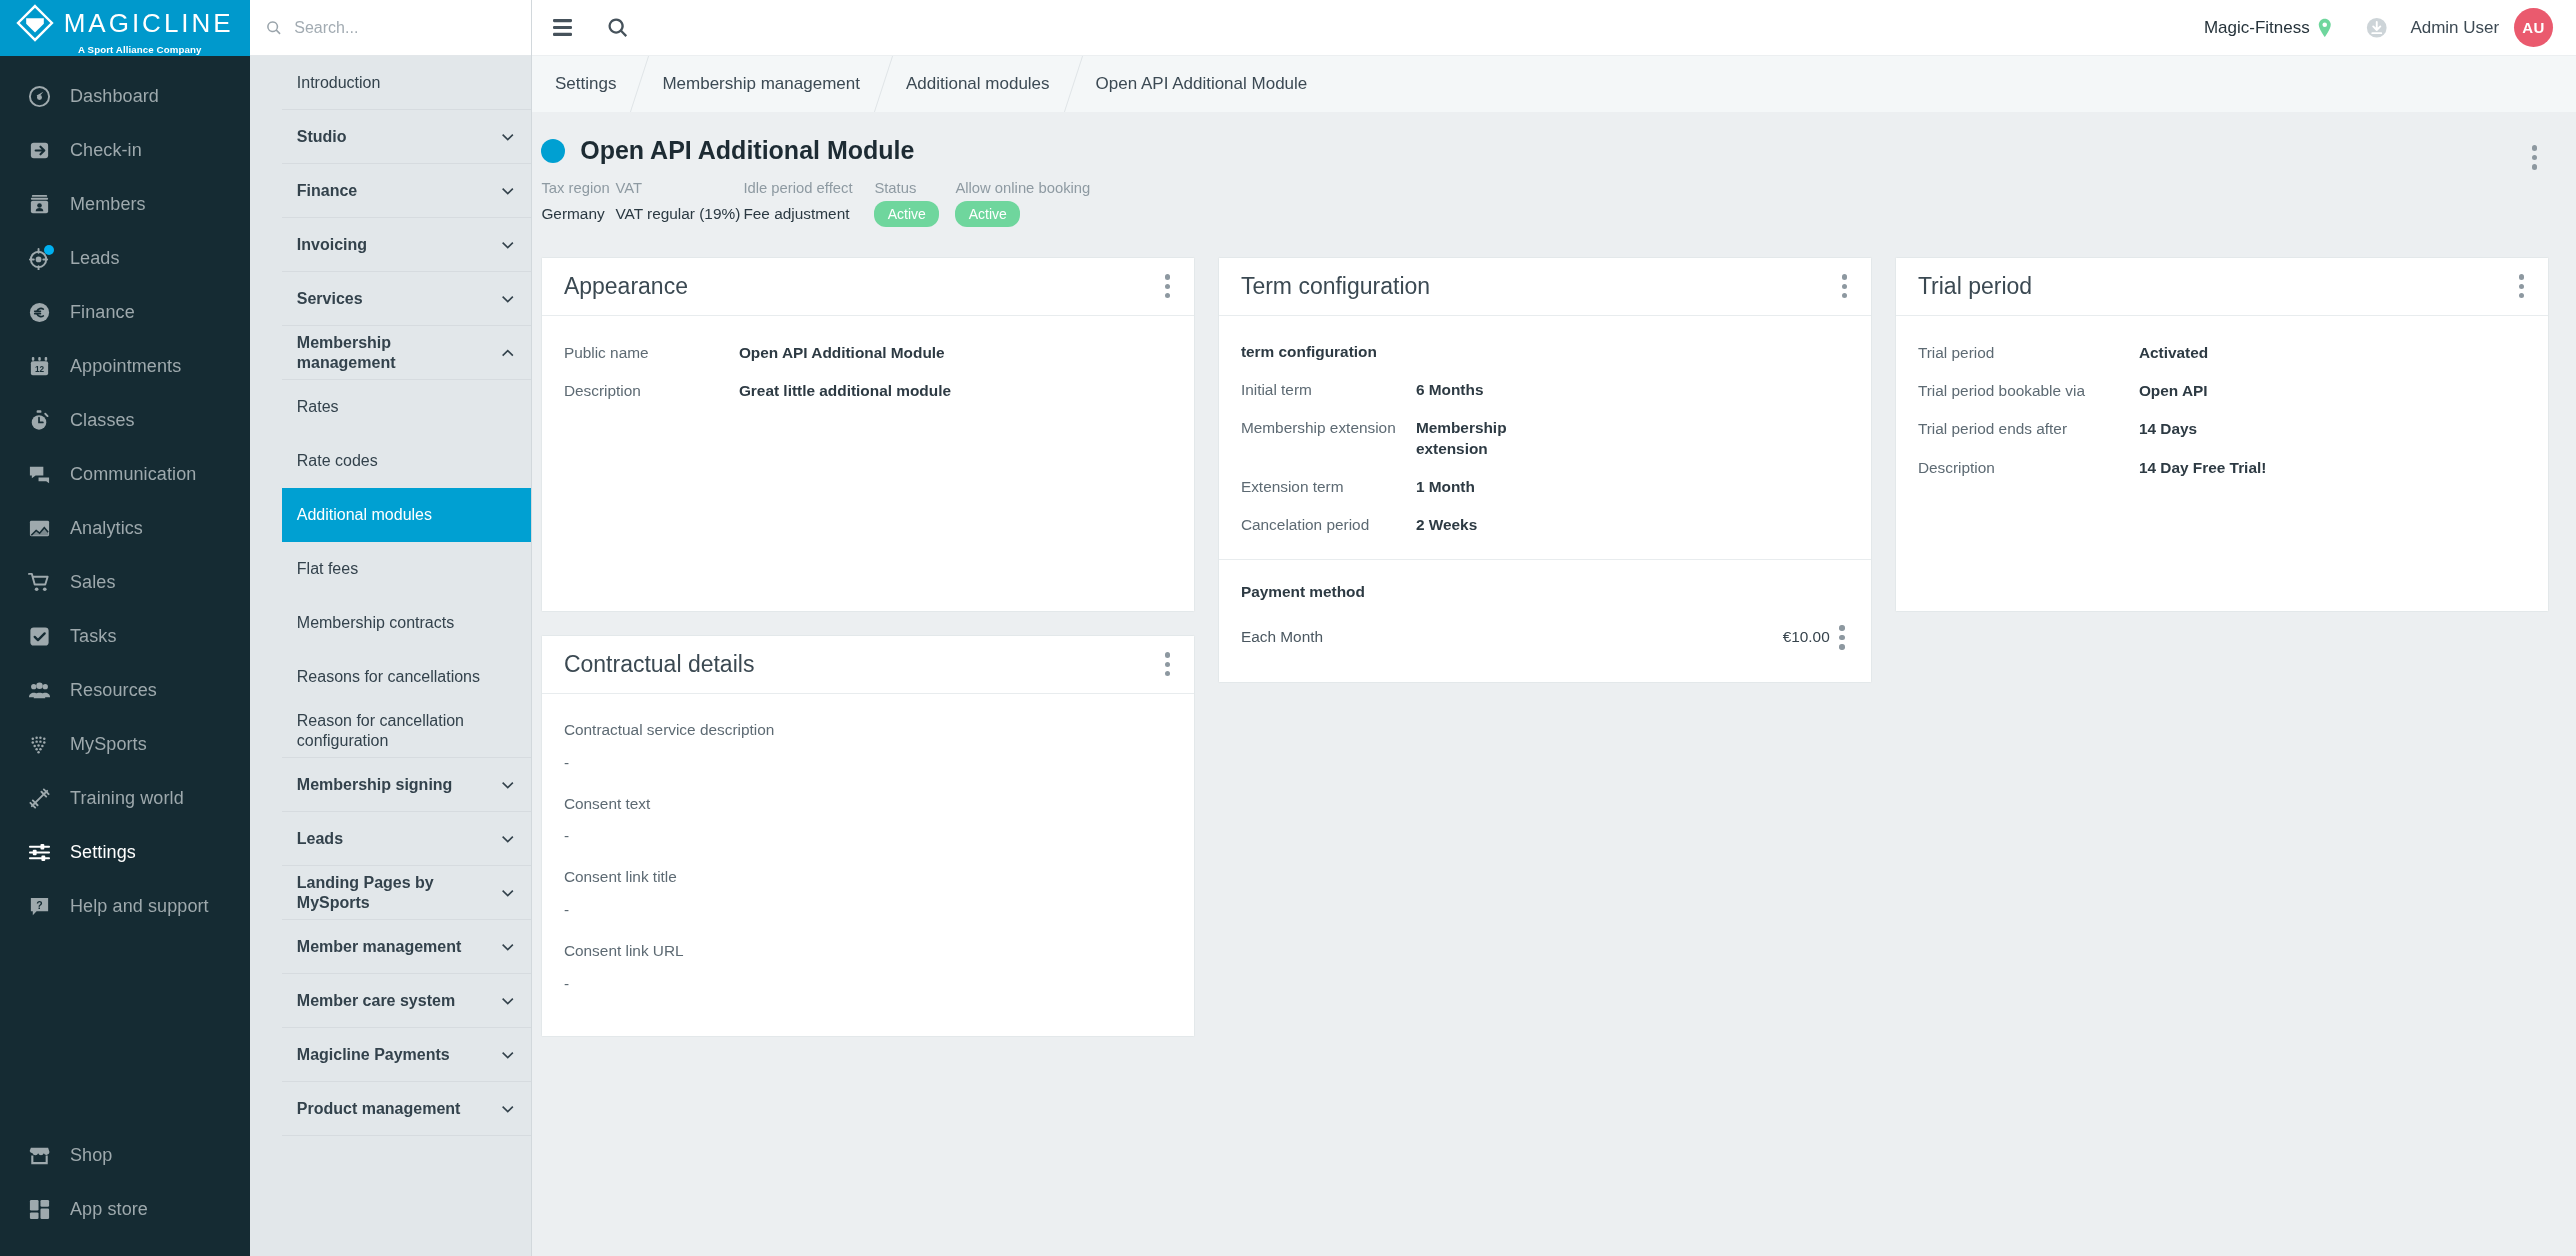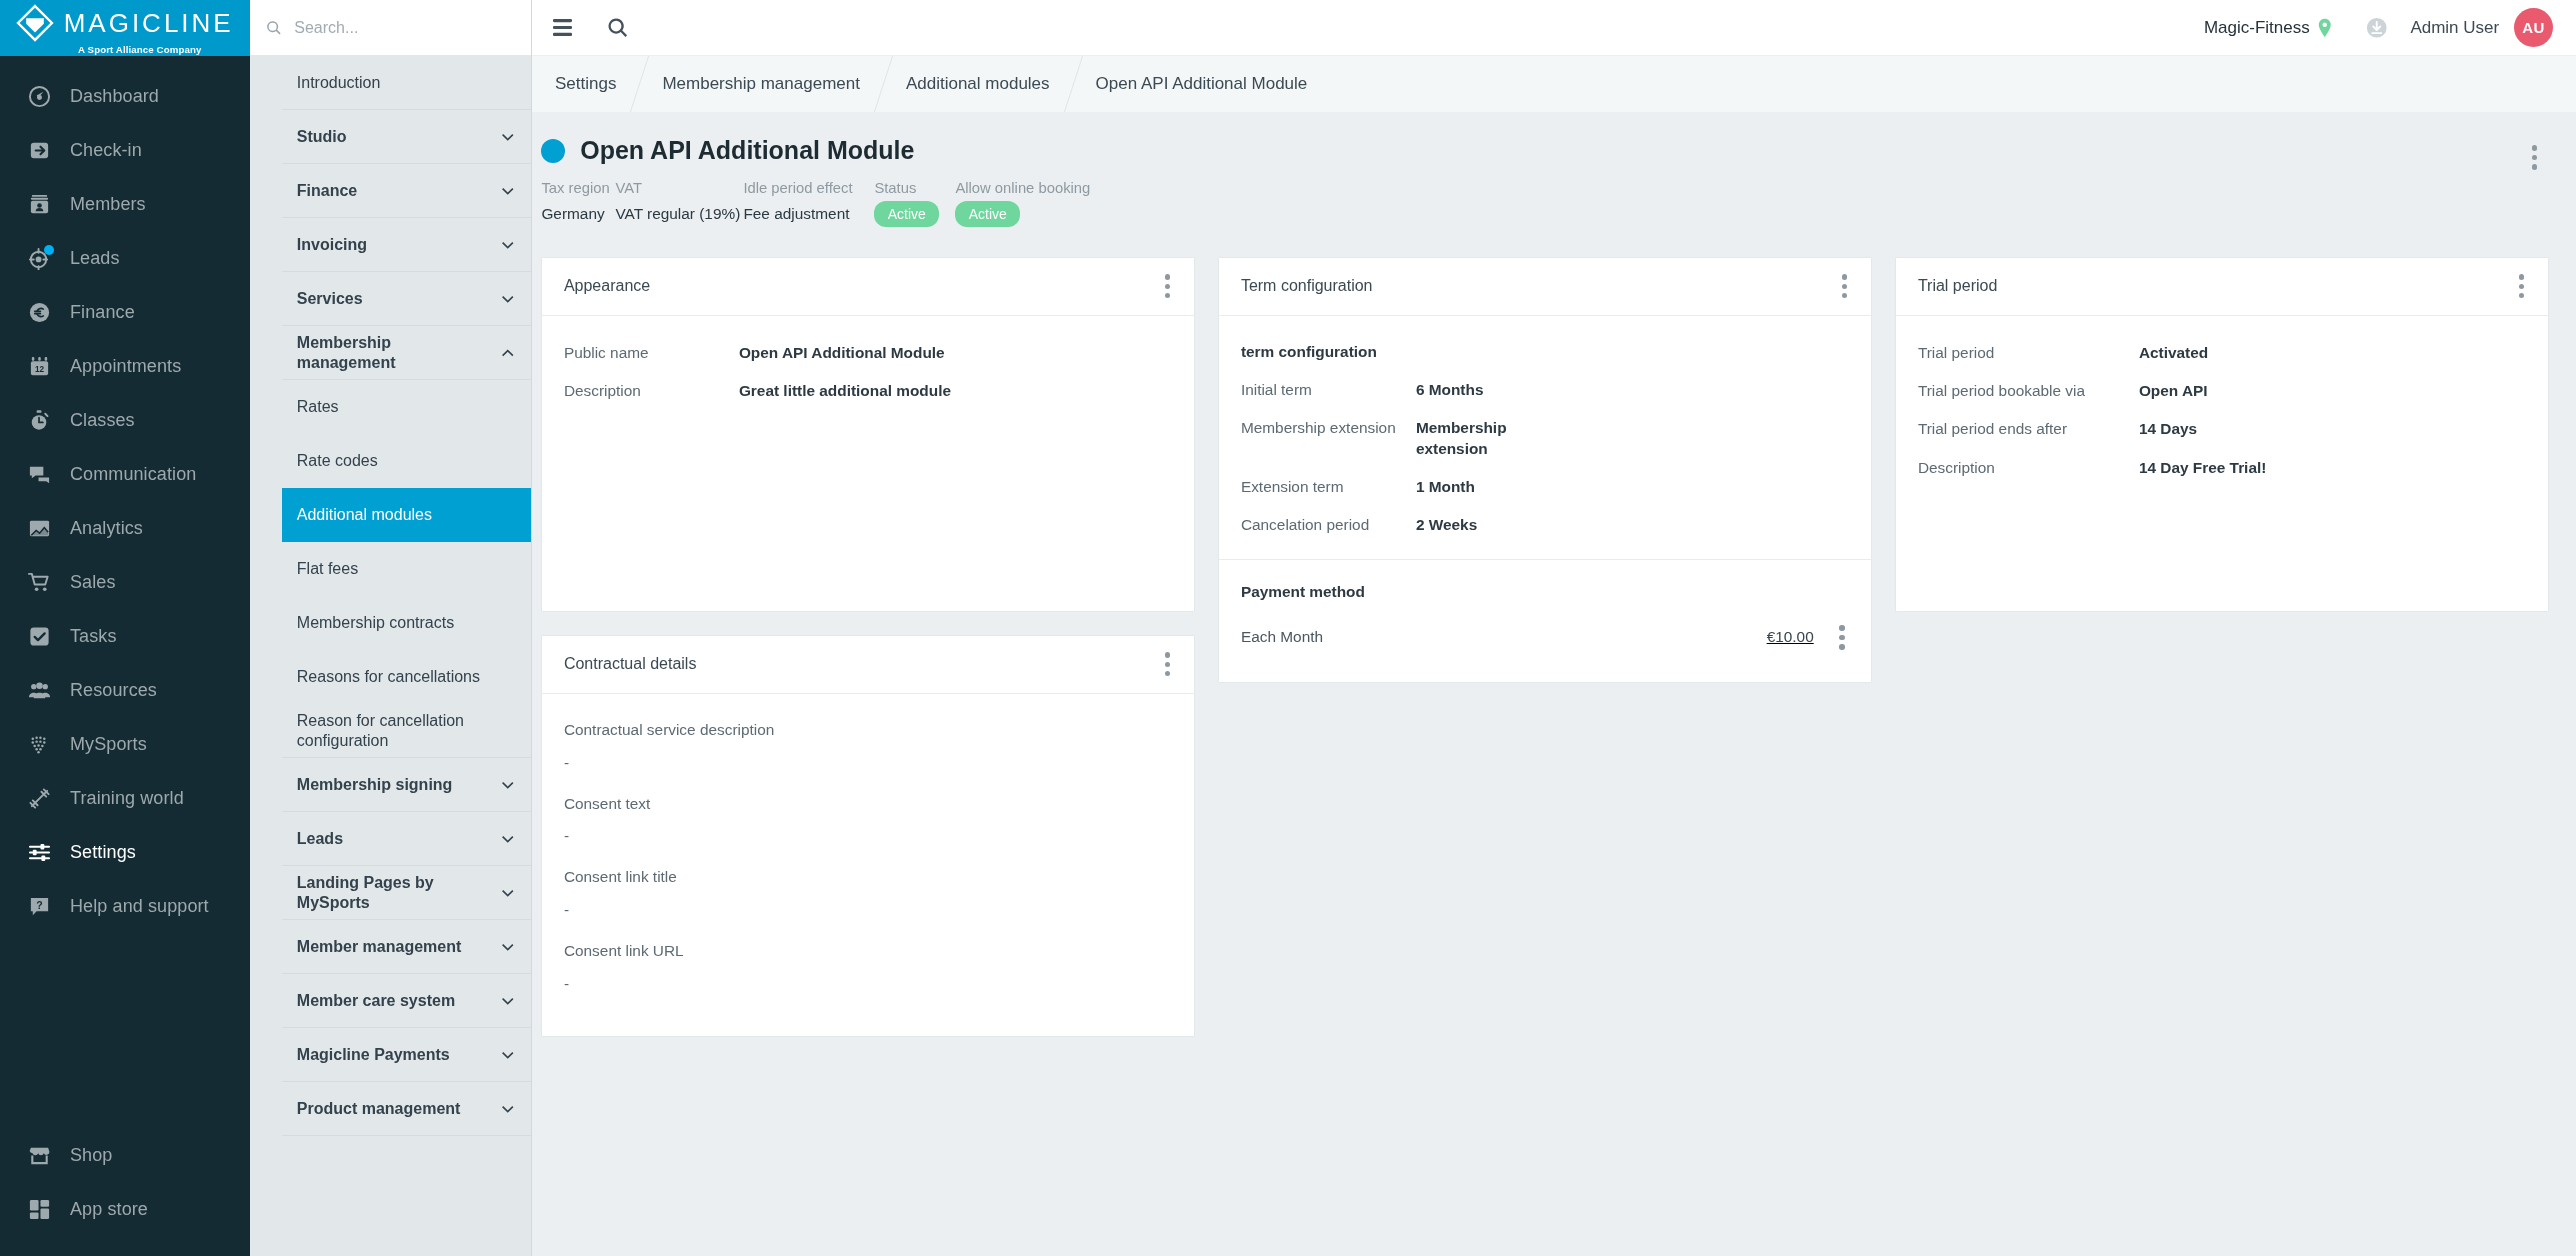--- a/index.html
+++ b/index.html
@@ -171,37 +171,37 @@
   .card {
     background: #ffffff; border: 0.7px solid #e3e8ea;
     border-radius: 1.3px;
   }
   .card-head {
     height: 58px; display: flex; align-items: center;
     justify-content: space-between;
     padding: 0 19px 0 21.5px;
     border-bottom: 0.7px solid #e8ecee;
   }
-  .card-title { font-size: 16px; color: #3b4952; }
+  .card-title { font-size: 23px; color: #3b4952; }
   .kebab { display: flex; flex-direction: column; gap: 4px; cursor: pointer; padding: 5.4px; }
   .kebab i { width: 5.4px; height: 5.4px; border-radius: 50%; background: #8d98a0; display: block; }
   .card-body { padding: 27px 21.5px 27px 21.5px; }
 
   .kv { display: flex; align-items: flex-start; margin-bottom: 17.5px; }
   .kv:last-child { margin-bottom: 0; }
   .kv .k { font-size: 15.4px; color: #5d6a73; width: 175px; flex: 0 0 175px; line-height: 1.35; }
   .kv .v { font-size: 15.4px; color: #2d3a43; font-weight: 700; line-height: 1.35; }
   .kv.wide .k { width: 221px; flex: 0 0 221px; }
 
   .sect-title { font-size: 15.4px; font-weight: 700; color: #2d3a43; margin-bottom: 19px; }
   .divider { height: 0.7px; background: #e8ecee; margin: 23px -21.5px 23px -21.5px; }
 
   .pay-row { display: flex; align-items: center; justify-content: space-between; }
   .pay-name { font-size: 15.4px; color: #4a5760; }
-  .pay-right { display: flex; align-items: center; gap: 20px; text-decoration: underline; }
+  .pay-right { display: flex; align-items: center; gap: 4px; }
   .pay-amount { font-size: 15.4px; color: #37444d; }
 
   .cd-block { margin-bottom: 23px; }
   .cd-block:last-child { margin-bottom: 16px; }
   .cd-label { font-size: 15.4px; color: #5d6a73; }
   .cd-value { font-size: 15.4px; color: #5d6a73; margin-top: 14.8px; }
 
   .appearance-body { min-height: 295px; }
   .trial-body { min-height: 295px; }
   .contract-body { min-height: 268px; }

